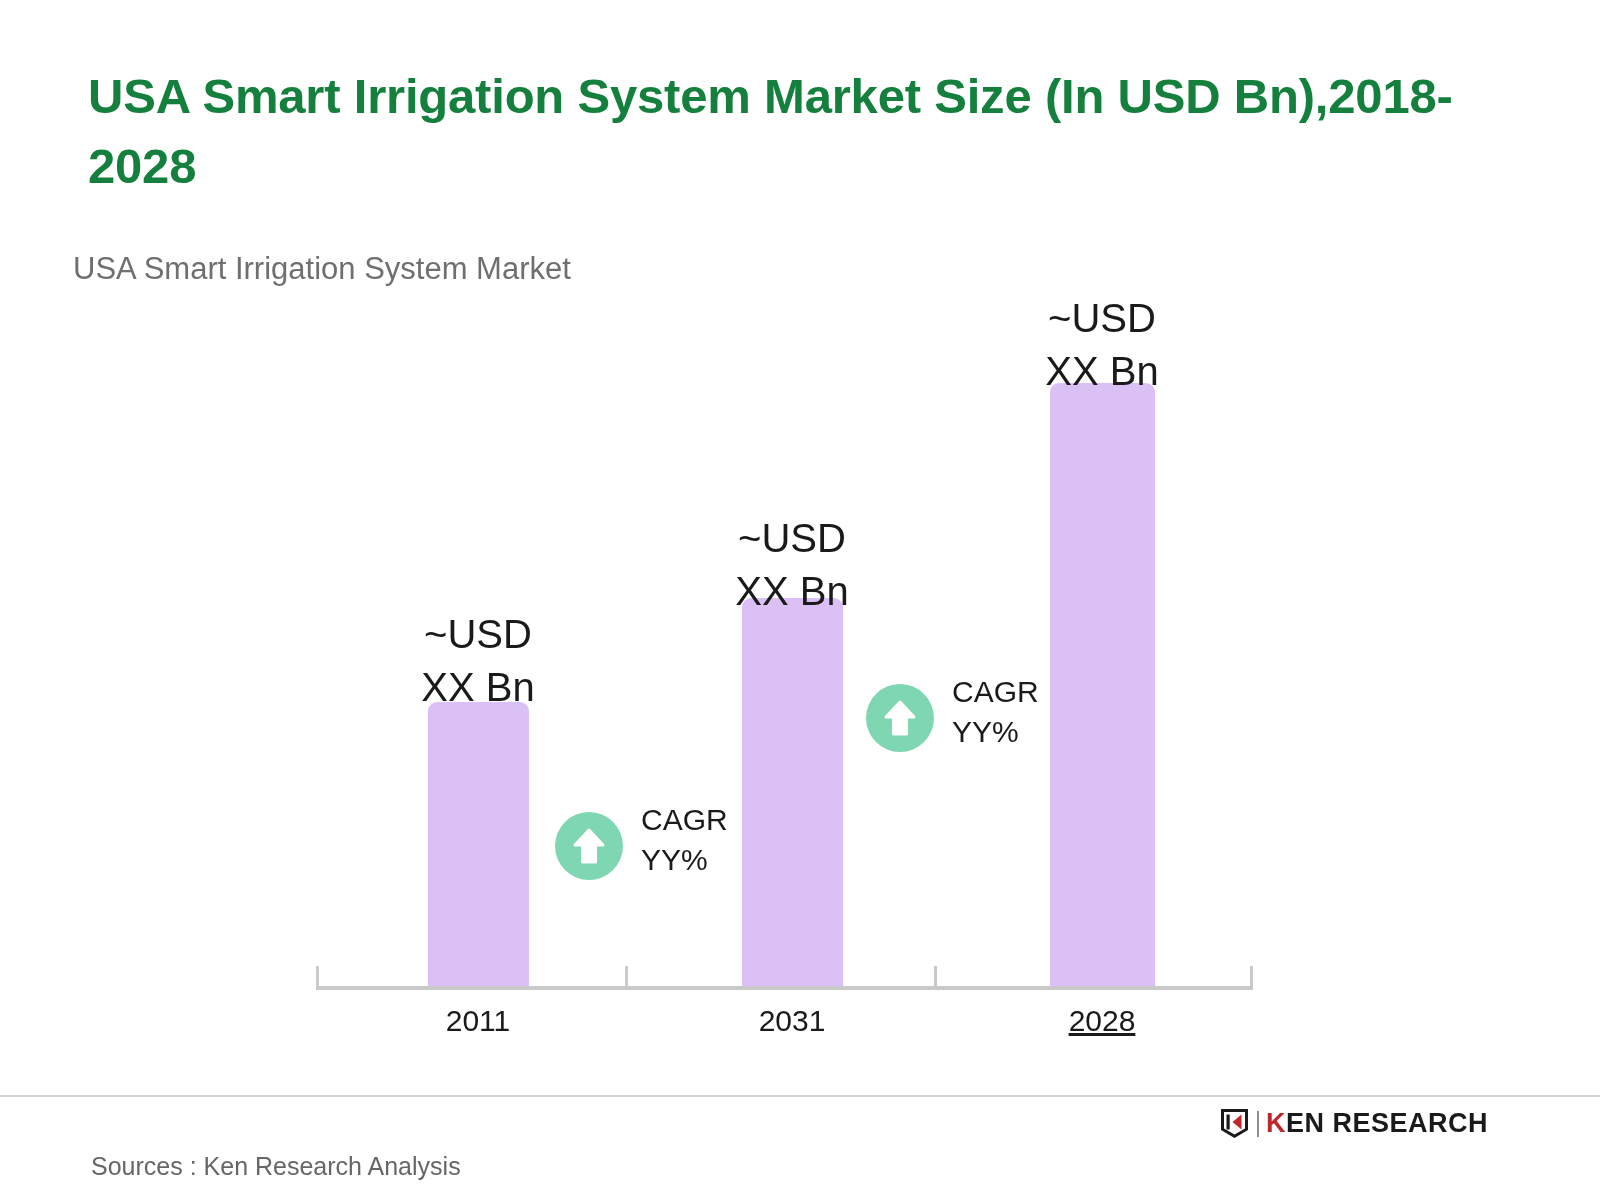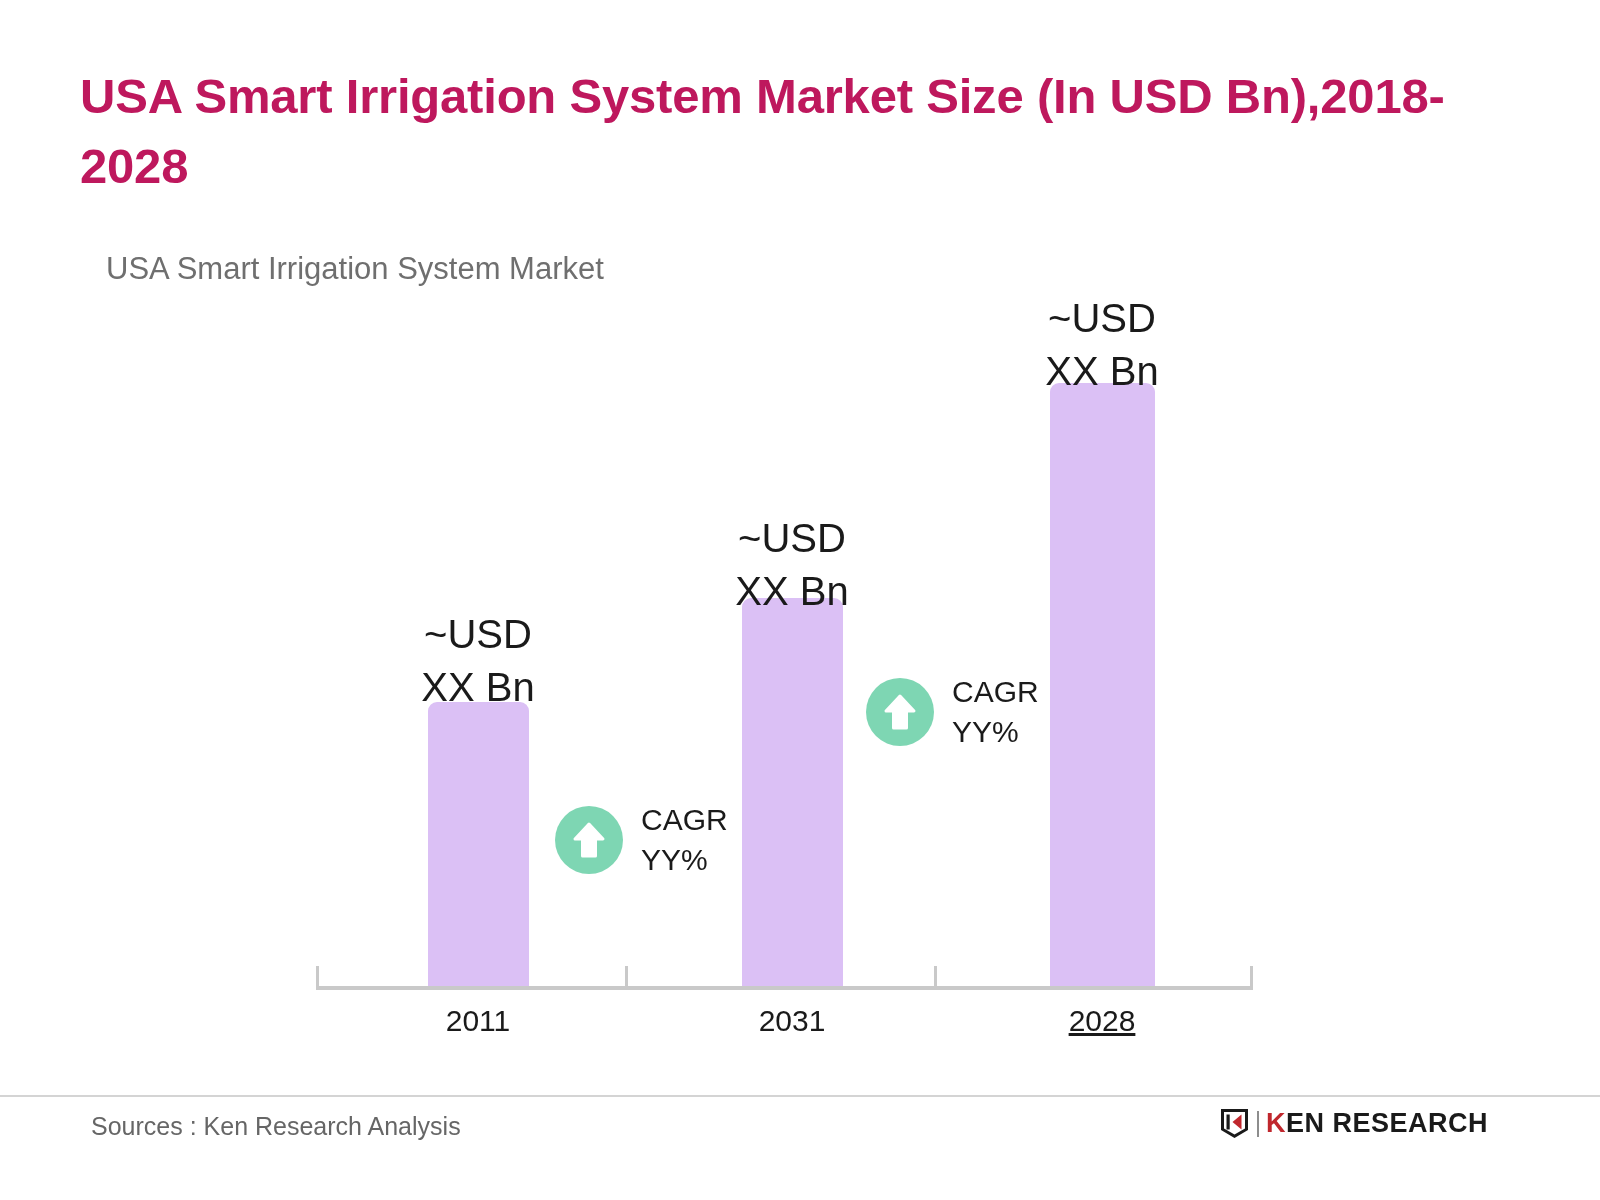--- a/index.html
+++ b/index.html
@@ -19,34 +19,34 @@
     position: absolute;
     left: 0; top: 0;
     width: 1600px;
     height: 1200px;
     background: #ffffff;
   }
 
   
   #title {
     position: absolute;
-    left: 80px;
+    left: 88px;
     top: 62px;
     width: 1450px;
     font-size: 49px;
     font-weight: bold;
-    color: #be185d;
+    color: #15803d;
     line-height: 1.42;
     letter-spacing: -0.2px;
   }
 
   
   #subtitle {
     position: absolute;
-    left: 106px;
+    left: 73px;
     top: 245px;
     width: 1100px;
     font-size: 31px;
     color: #6f6f6f;
     line-height: 1.55;
     font-weight: normal;
   }
   #subtitle .sub-line { display: block; white-space: nowrap; }
 
   
@@ -95,21 +95,21 @@
     font-size: 30px;
     color: #1a1a1a;
     text-align: center;
     white-space: nowrap;
   }
 
   
   .cagr {
     position: absolute;
     display: flex;
-    align-items: center;
+    align-items: flex-end;
     gap: 18px;
   }
   .cagr-circle {
     width: 68px;
     height: 68px;
     border-radius: 50%;
     background: #7ed6b3;
     display: flex;
     align-items: center;
     justify-content: center;
@@ -129,21 +129,21 @@
     position: absolute;
     left: 0;
     top: 1095px;
     width: 1600px;
     height: 2px;
     background: #d4d4d4;
   }
   #footer-source {
     position: absolute;
     left: 91px;
-    top: 1112px;
+    top: 1152px;
     font-size: 25px;
     color: #666666;
     white-space: nowrap;
   }
   #logo {
     position: absolute;
     right: 112px;
     top: 1108px;
     display: flex;
     align-items: center;

